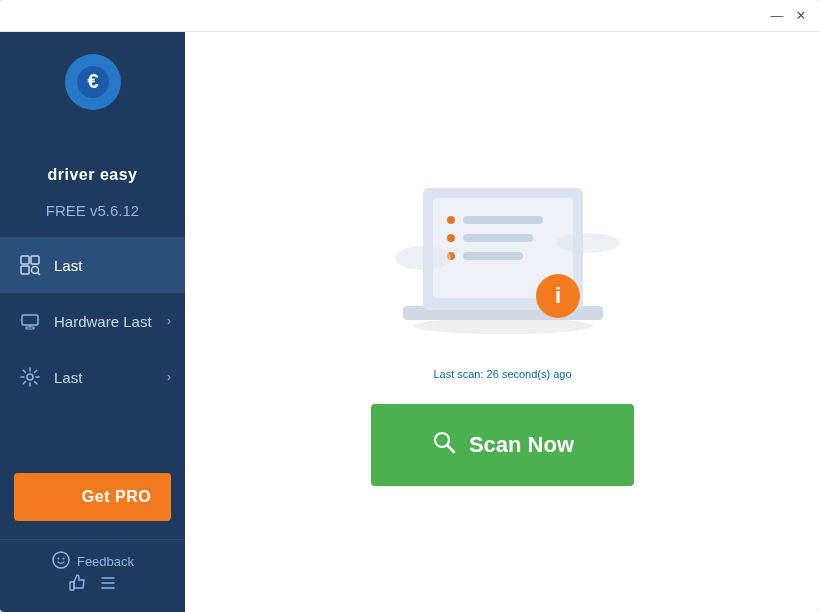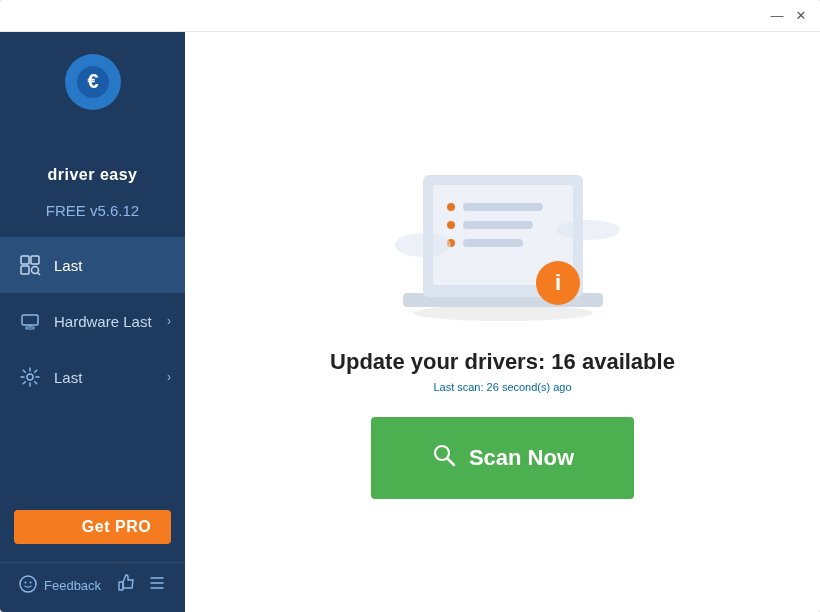--- a/index.html
+++ b/index.html
@@ -133,33 +133,34 @@
     }
 
     .get-pro-btn {
       margin: 12px 14px 18px;
       background: #f47b20;
       color: #fff;
       font-size: 16px;
       font-weight: bold;
       border: none;
       border-radius: 4px;
-      height: 34px;
+      height: 48px;
       cursor: pointer;
       letter-spacing: 0.5px;
       transition: background 0.15s;
       padding-left: 48px;
     }
 
     .sidebar-footer {
       display: flex;
       align-items: center;
       justify-content: space-between;
       padding: 10px 18px 14px;
       border-top: 1px solid rgba(255,255,255,0.08);
+      flex-direction: column;
     }
     .feedback-item {
       display: flex;
       align-items: center;
       color: #8bb8e8;
       font-size: 13px;
       cursor: pointer;
       gap: 6px;
     }
     .footer-icons {
@@ -345,21 +346,20 @@
           <rect x="90" y="94" width="60" height="8" rx="4" fill="#c8d4e4"></rect>
 
           <circle cx="185" cy="138" r="22" fill="#f47b20"></circle>
           <text x="185" y="145" text-anchor="middle" font-size="22" font-weight="bold" fill="white" font-family="Arial">i</text>
 
           <ellipse cx="50" cy="100" rx="28" ry="12" fill="#dce4ef" opacity="0.5"></ellipse>
           <ellipse cx="215" cy="85" rx="32" ry="10" fill="#dce4ef" opacity="0.5"></ellipse>
         </svg>
       </div>
 
-      <div class="main-title">Update your drivers: 16 available</div>
       <div class="last-scan">Last scan: 26 second(s) ago</div>
 
       <button class="scan-now-btn">
         <span>
           <svg width="26" height="26" viewBox="0 0 26 26" fill="none">
             <circle cx="11" cy="11" r="7" stroke="white" stroke-width="2.2" fill="none"></circle>
             <line x1="16.5" y1="16.5" x2="23" y2="23" stroke="white" stroke-width="2.5" stroke-linecap="round"></line>
           </svg>
         </span>
         <span>Scan Now</span>

